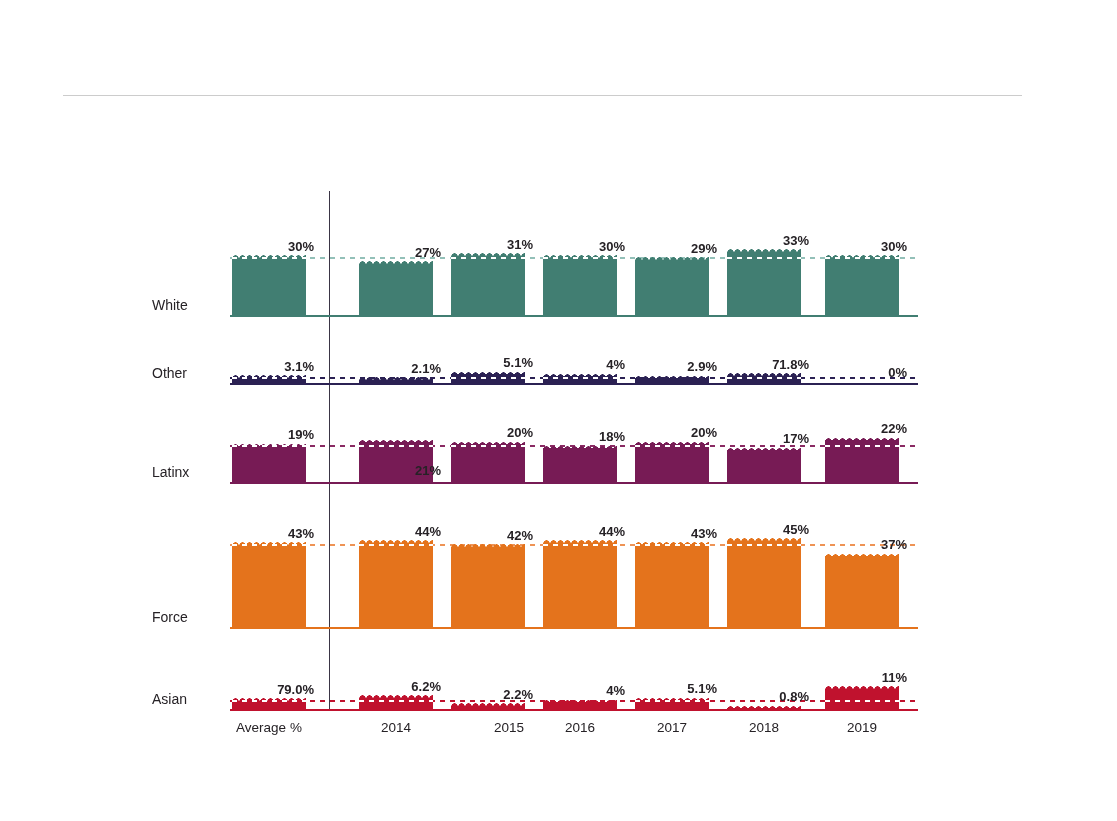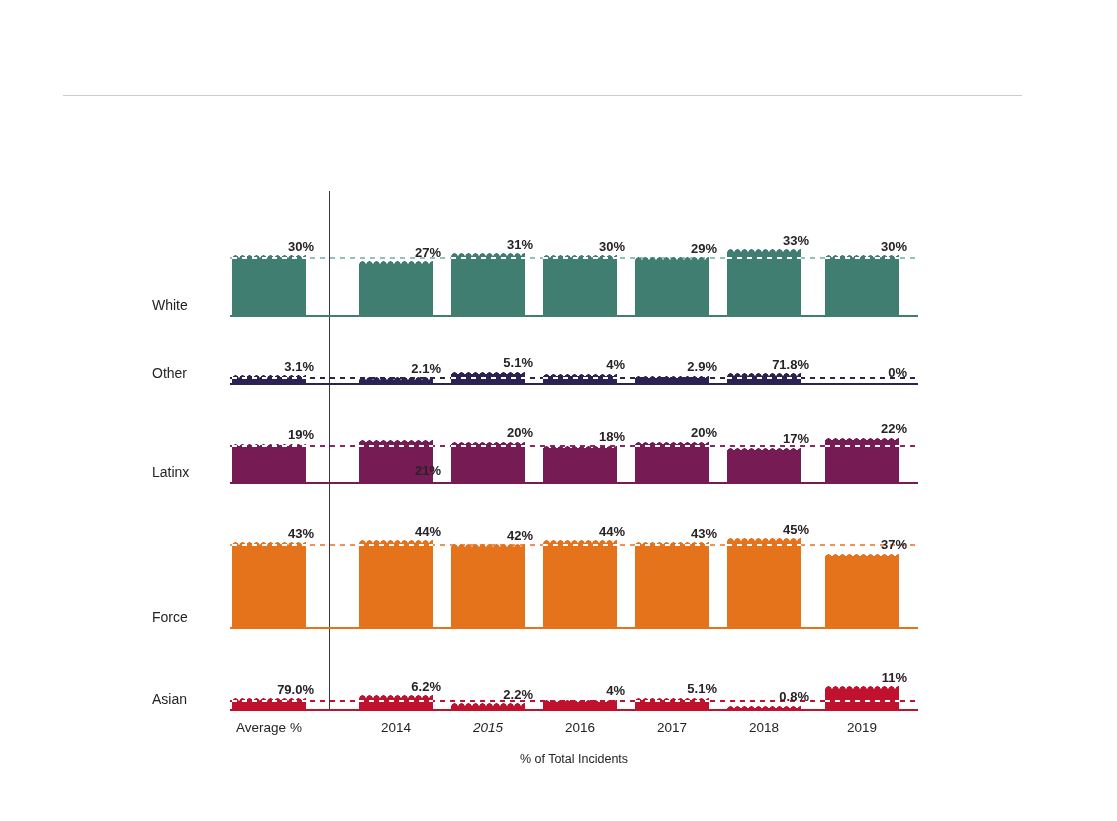--- a/index.html
+++ b/index.html
@@ -225,20 +225,19 @@
       </div>
       <div class="value-label" style="left: 564px; top: 491.106px;">5.1%</div>
       <div class="bar" style="left: 664px; top: 518.448px; width: 74px; height: 1.552px; background: rgb(192, 18, 46); --c: #C0122E;"></div>
       <div class="value-label" style="left: 656px; top: 499.448px;">0.8%</div>
       <div class="bar" style="left: 762px; top: 498.66px; width: 74px; height: 21.34px; background: rgb(192, 18, 46); --c: #C0122E;">
         <div class="inbar-dash" style="top: 11.028px;"></div>
       </div>
       <div class="value-label" style="left: 754px; top: 479.66px;">11%</div>
       <div class="x-label" style="left: 151px; top: 530px;">Average %</div>
       <div class="x-label" style="left: 278px; top: 530px;">2014</div>
-      <div class="x-label" style="left: 370px; top: 530px; font-style: italic;">2015</div>
+      <div class="x-label" style="left: 391px; top: 530px;">2015</div>
       <div class="x-label" style="left: 462px; top: 530px;">2016</div>
       <div class="x-label" style="left: 554px; top: 530px;">2017</div>
       <div class="x-label" style="left: 646px; top: 530px;">2018</div>
       <div class="x-label" style="left: 744px; top: 530px;">2019</div>
-      <div class="axis-title" style="left: 167px; width: 688px; top: 562px;">% of Total Incidents</div>
     </div>
 </div>
 
 </body></html>

